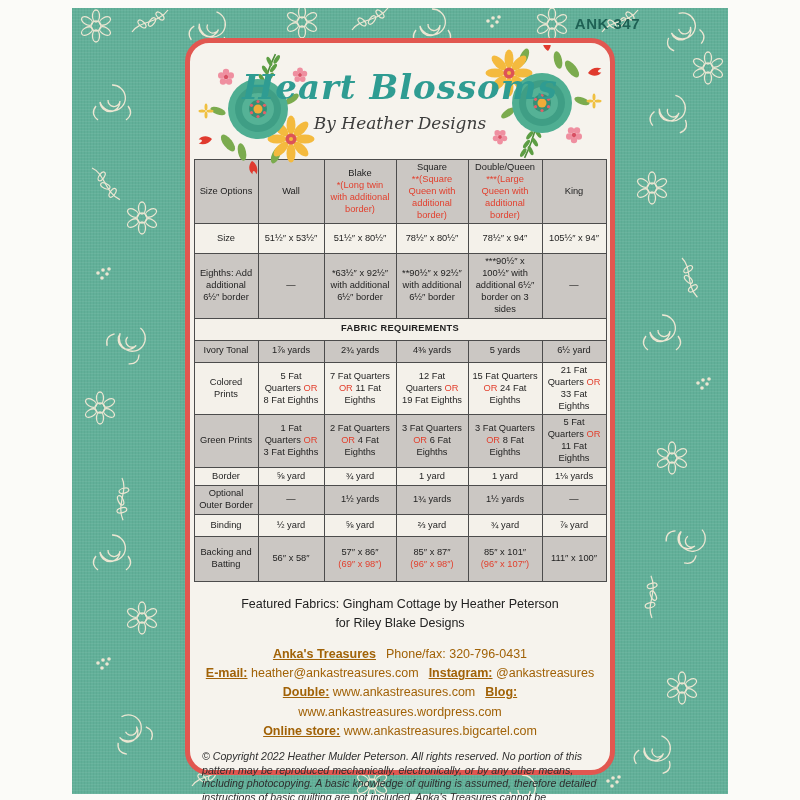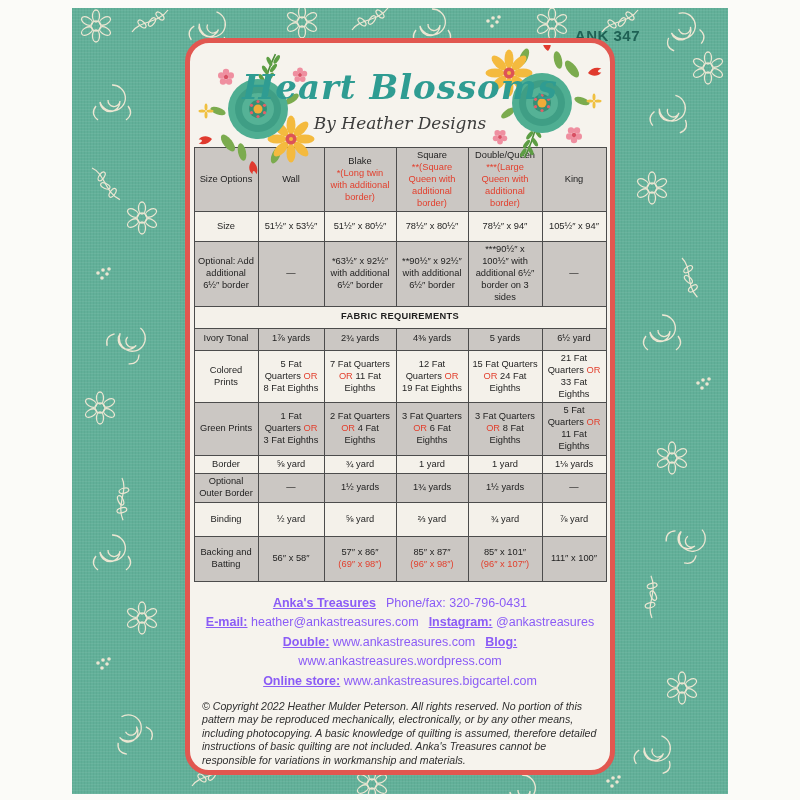--- a/index.html
+++ b/index.html
@@ -3,36 +3,36 @@
 <meta charset="utf-8">
 <style>
   html,body{margin:0;padding:0;}
   body{width:800px;height:800px;background:#fbfbf8;font-family:"Liberation Sans",sans-serif;}
   .page{position:relative;width:800px;height:800px;overflow:hidden;background:#fbfbf8;}
   .green{position:absolute;left:72px;top:8px;width:656px;height:786px;background:#62b099;}
   .green .tex{position:absolute;inset:0;
     background:repeating-linear-gradient(0deg,rgba(255,255,255,.06) 0 1px,transparent 1px 3px),
                repeating-linear-gradient(90deg,rgba(0,60,40,.05) 0 1px,transparent 1px 3px);}
   svg.scatter{position:absolute;inset:0;pointer-events:none;}
-  .code{position:absolute;top:19px;right:88px;font-weight:bold;font-size:15px;color:#1e6154;letter-spacing:.5px;}
+  .code{position:absolute;top:7px;right:88px;font-weight:bold;font-size:15px;color:#1e6154;letter-spacing:.5px;}
   .card{position:absolute;left:113px;top:30px;width:430px;height:737px;box-sizing:border-box;
     background:#f6f3ed;border:5px solid #e15750;border-radius:24px;}
-  .hdr{position:relative;height:104px;}
+  .hdr{position:relative;height:116px;}
   .clusters{position:absolute;left:0;top:2px;pointer-events:none;}
   .titles{position:absolute;left:0;right:0;top:24px;text-align:center;}
   .title{font-family:"DejaVu Serif",serif;font-style:italic;font-weight:bold;font-size:34px;color:#2f9c92;letter-spacing:1px;}
   .byline{margin-top:6px;font-family:"DejaVu Serif",serif;font-style:italic;font-size:17px;color:#3c3c3c;}
   table.tbl{border-collapse:collapse;margin:0 auto;width:412px;table-layout:fixed;}
   .tbl td{border:1px solid #4c4c4c;font-size:9.3px;line-height:1.28;text-align:center;vertical-align:middle;
     padding:2px 3px;color:#1e1e1e;word-wrap:break-word;}
   tr.g{background:#cbc7c3;} tr.w{background:#f4f1ea;}
   .red{color:#e2402e;}
   .sect{font-weight:bold;font-size:10px;letter-spacing:.3px;}
   .featured{margin-top:13px;text-align:center;font-size:12.5px;color:#222;line-height:1.5;}
-  .contact{margin-top:12px;text-align:center;font-size:12.5px;color:#8b5cf6;line-height:1.55;}
+  .contact{margin-top:12px;text-align:center;font-size:12.5px;color:#a16207;line-height:1.55;}
   .bu{font-weight:bold;text-decoration:underline;}
   .brand{font-weight:bold;text-decoration:underline;}
   .gap{display:inline-block;width:10px;}
   .legal{margin:9px 12px 0 12px;font-style:italic;font-size:10.6px;color:#2e2e2e;line-height:1.27;}
 </style>
 </head>
 <body>
 
 <div class="page">
   <div class="green">
@@ -228,21 +228,21 @@
         </tr>
         <tr class="w" style="height:30px">
           <td>Size</td>
           <td>51½″ x 53½″</td>
           <td>51½″ x 80½″</td>
           <td>78½″ x 80½″</td>
           <td>78½″ x 94″</td>
           <td>105½″ x 94″</td>
         </tr>
         <tr class="g" style="height:57px">
-          <td class="red">Optional: Add additional 6½″ border</td>
+          <td class="red">Eighths: Add additional 6½″ border</td>
           <td>—</td>
           <td class="red">*63½″ x 92½″ with additional 6½″ border</td>
           <td class="red">**90½″ x 92½″ with additional 6½″ border</td>
           <td class="red">***90½″ x 100½″ with additional 6½″ border on 3 sides</td>
           <td>—</td>
         </tr>
         <tr class="w" style="height:22px">
           <td colspan="6" class="sect">FABRIC REQUIREMENTS</td>
         </tr>
         <tr class="g" style="height:22px">
@@ -278,21 +278,21 @@
           <td>1⅛ yards</td>
         </tr>
         <tr class="g" style="height:29px">
           <td class="red">Optional Outer Border</td>
           <td>—</td>
           <td>1½ yards</td>
           <td>1¾ yards</td>
           <td>1½ yards</td>
           <td>—</td>
         </tr>
-        <tr class="w" style="height:34px">
+        <tr class="w" style="height:22px">
           <td>Binding</td>
           <td>½ yard</td>
           <td>⅝ yard</td>
           <td>⅔ yard</td>
           <td>¾ yard</td>
           <td>⅞ yard</td>
         </tr>
         <tr class="g" style="height:45px">
           <td>Backing and Batting</td>
           <td>
@@ -312,20 +312,24 @@
                 <div class="red">(96″ x 107″)</div>
               </td>
           <td>
                 <div>111″ x 100″</div>
                 <div class="red"></div>
               </td>
         </tr>
       </tbody>
         </table>
 
+      <div class="featured">
+        <div>Featured Fabrics:  Gingham Cottage by Heather Peterson</div>
+        <div>for Riley Blake Designs</div>
+      </div>
 
       <div class="contact">
         <div>
           <span class="brand">Anka's Treasures</span><span class="gap"></span><span>Phone/fax:</span> <span>320-796-0431</span>
         </div>
         <div>
           <span class="bu">E-mail:</span> <span>heather@ankastreasures.com</span><span class="gap"></span><span class="bu">Instagram:</span> <span>@ankastreasures</span>
         </div>
         <div>
           <span class="bu">Double:</span> <span>www.ankastreasures.com</span><span class="gap"></span><span class="bu">Blog:</span> <span>www.ankastreasures.wordpress.com</span>

